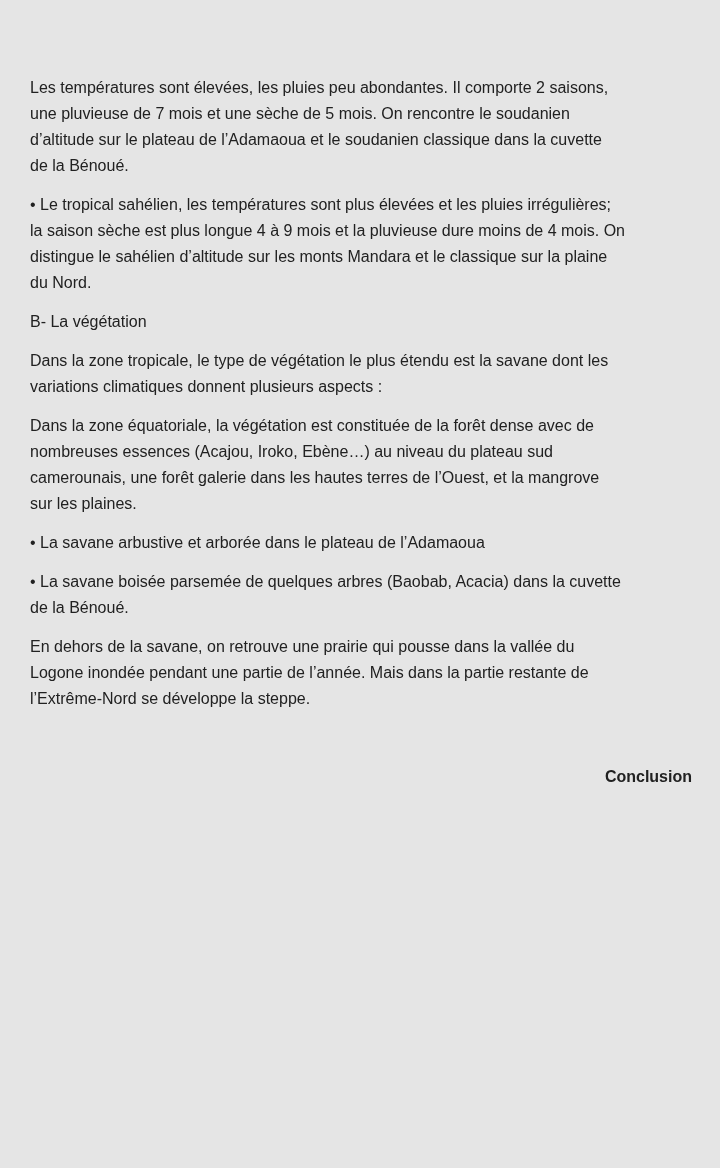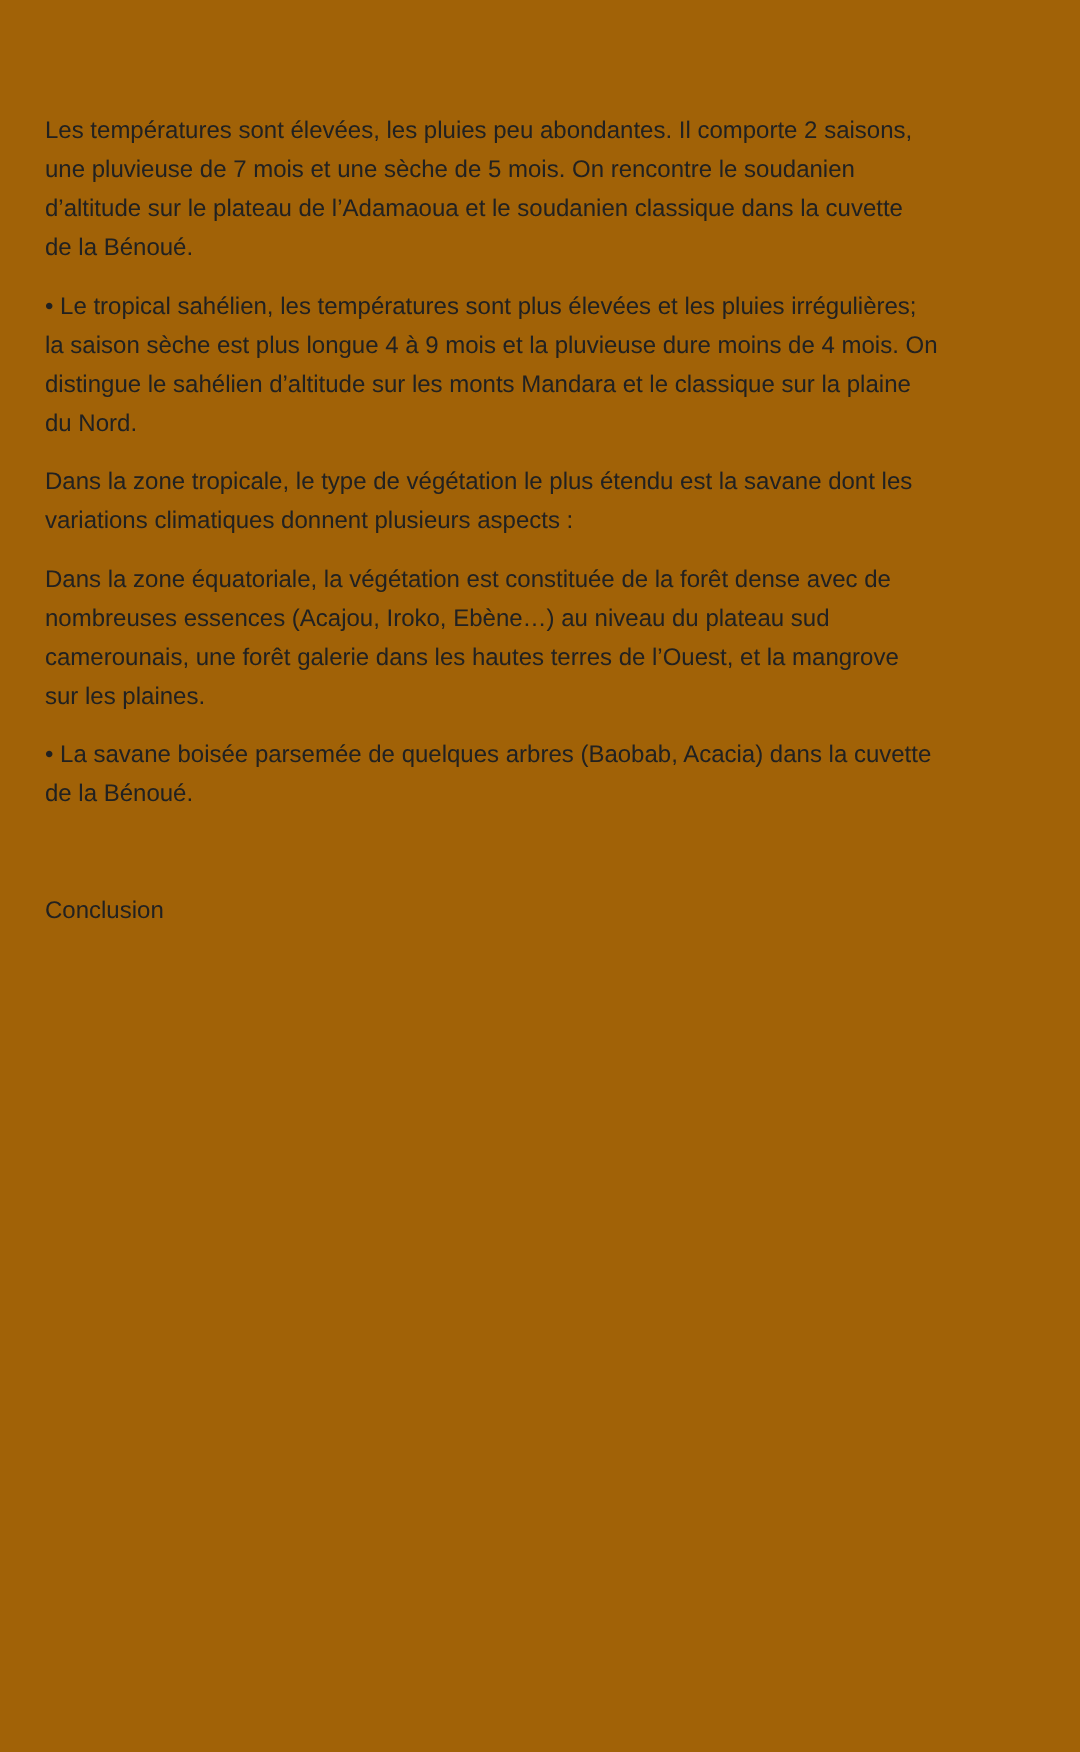--- a/index.html
+++ b/index.html
@@ -4,36 +4,37 @@
 <style>
   html, body {
     margin: 0;
     padding: 0;
     background: #ffffff;
   }
   .page {
     position: relative;
     width: 720px;
     height: 1168px;
-    background: #a16207;
+    background: #e5e5e5;
     box-sizing: border-box;
     padding: 75px 28px 0 30px;
     overflow: hidden;
     font-family: "Liberation Sans", sans-serif;
     font-size: 16px;
     line-height: 26px;
     color: #212121;
   }
   .para {
     margin: 0 0 13px 0;
     white-space: pre-line;
     font-weight: normal;
   }
   .para.bold {
-    font-weight: normal;
+    font-weight: bold;
+    text-align: right;
   }
   .empty-line {
     height: 26px;
     margin: 0 0 13px 0;
   }
 </style>
 </head>
 <body>
 
 <div class="page">
@@ -41,33 +42,38 @@
   <p class="para">Les températures sont élevées, les pluies peu abondantes. Il comporte 2 saisons,
 une pluvieuse de 7 mois et une sèche de 5 mois. On rencontre le soudanien
 d’altitude sur le plateau de l’Adamaoua et le soudanien classique dans la cuvette
 de la Bénoué.</p>
 
   <p class="para">• Le tropical sahélien, les températures sont plus élevées et les pluies irrégulières;
 la saison sèche est plus longue 4 à 9 mois et la pluvieuse dure moins de 4 mois. On
 distingue le sahélien d’altitude sur les monts Mandara et le classique sur la plaine
 du Nord.</p>
 
+  <p class="para">B- La végétation</p>
 
 
   <p class="para">Dans la zone tropicale, le type de végétation le plus étendu est la savane dont les
 variations climatiques donnent plusieurs aspects :</p>
 
   <p class="para">Dans la zone équatoriale, la végétation est constituée de la forêt dense avec de
 nombreuses essences (Acajou, Iroko, Ebène…) au niveau du plateau sud
 camerounais, une forêt galerie dans les hautes terres de l’Ouest, et la mangrove
 sur les plaines.</p>
 
+  <p class="para">• La savane arbustive et arborée dans le plateau de l’Adamaoua</p>
 
   <p class="para">• La savane boisée parsemée de quelques arbres (Baobab, Acacia) dans la cuvette
 de la Bénoué.</p>
 
+  <p class="para">En dehors de la savane, on retrouve une prairie qui pousse dans la vallée du
+Logone inondée pendant une partie de l’année. Mais dans la partie restante de
+l’Extrême-Nord se développe la steppe.</p>
 
   <div class="empty-line"></div>
 
   <p class="para bold">Conclusion</p>
 
 
 </div>
 
 </body></html>

